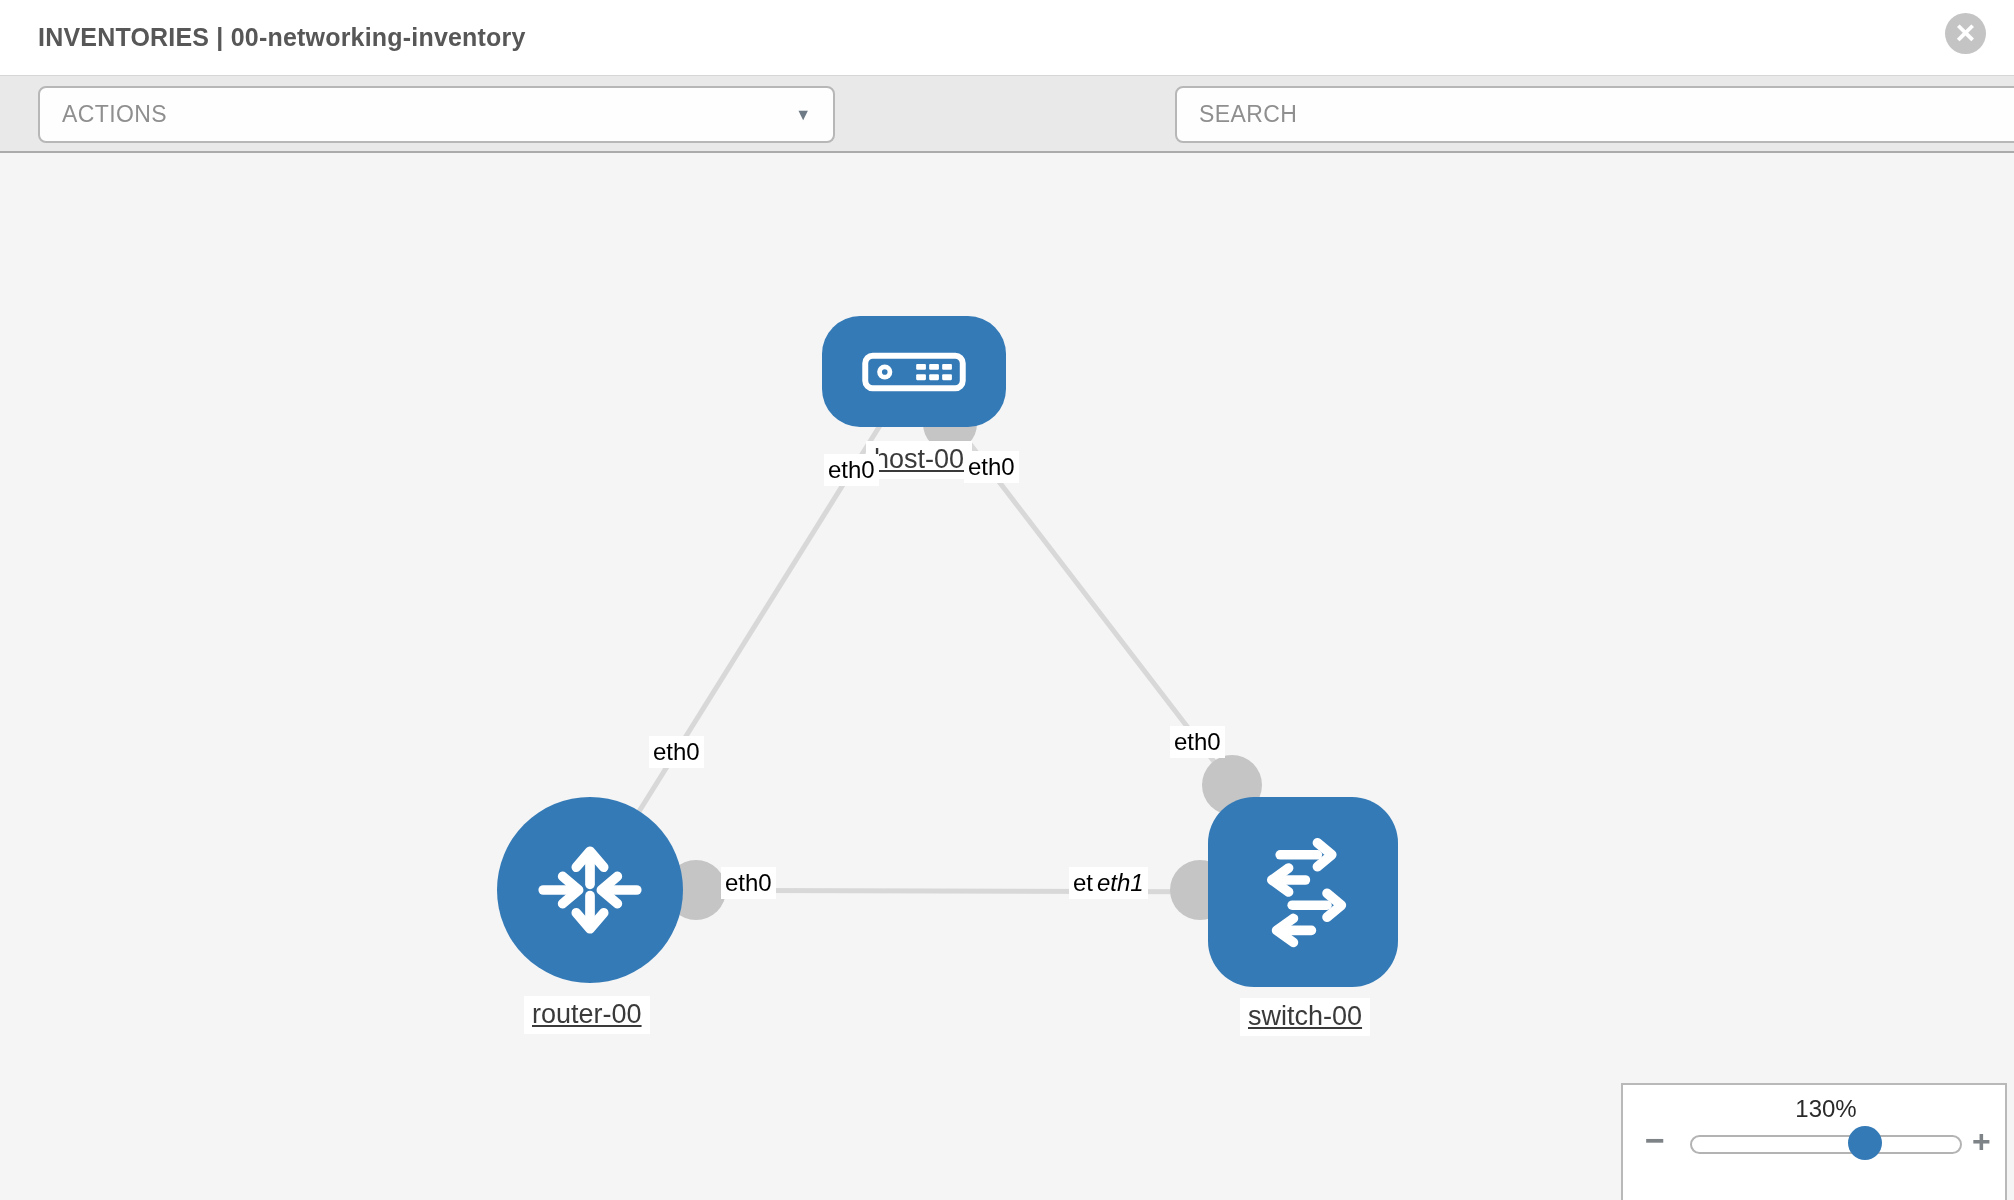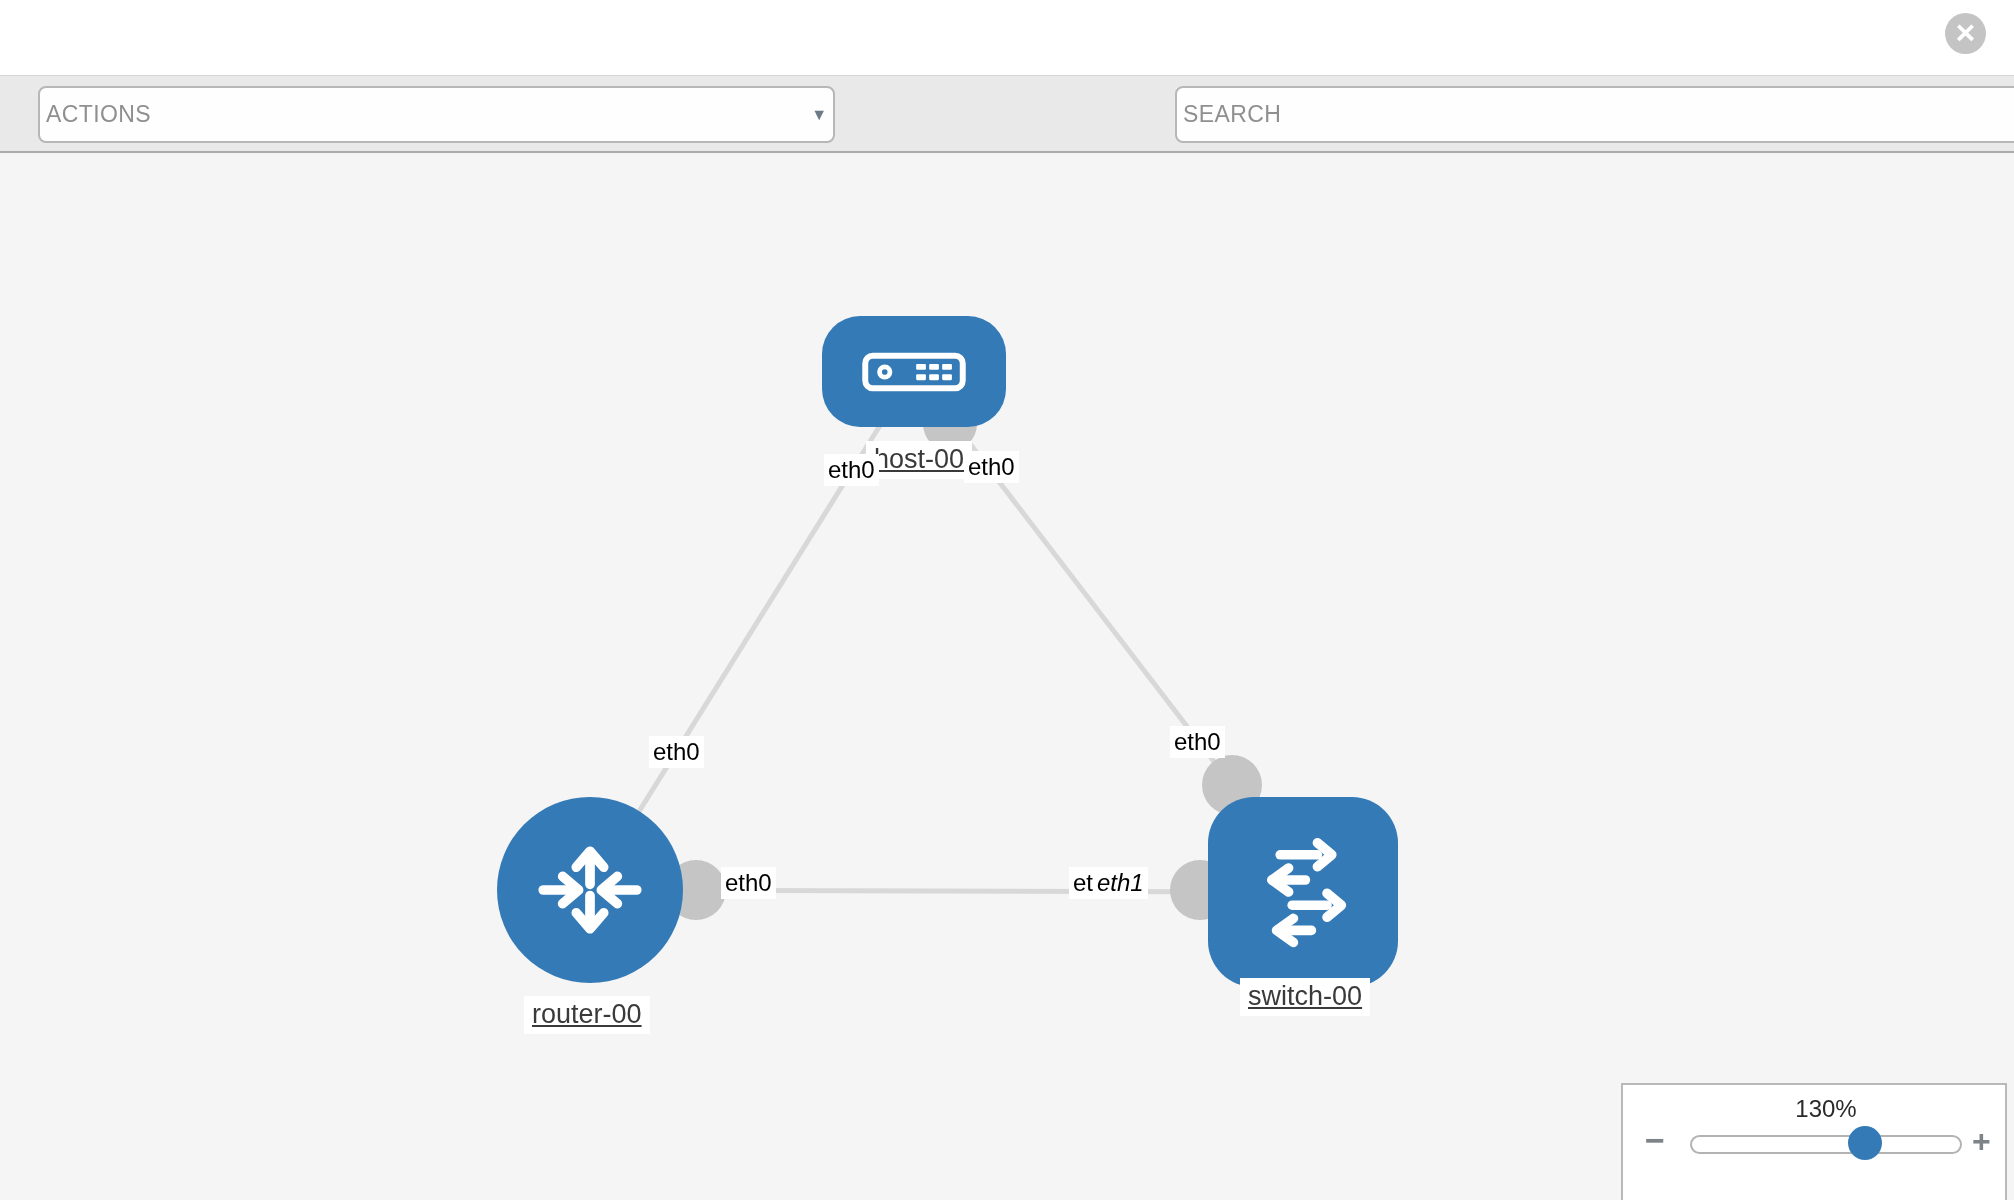--- a/index.html
+++ b/index.html
@@ -23,21 +23,21 @@
     color:#ffffff;font-size:34px;font-weight:bold;line-height:36px;transform:translateY(-2px);
   }
   
   .toolbar{
     position:absolute;left:0;top:76px;width:2014px;height:77px;background:#e9e9e9;
     border-bottom:2px solid #ababab;box-sizing:border-box;
   }
   .select-box{
     position:absolute;top:10px;height:57px;background:#fefefe;border:2px solid #b7b7b7;
     border-radius:8px;box-sizing:border-box;display:flex;align-items:center;
-    justify-content:space-between;padding:0 6px;cursor:pointer;
+    justify-content:space-between;padding:0 22px;cursor:pointer;
   }
   .select-box .ph{font-size:23px;color:#8f8f8f;letter-spacing:.4px;}
   .select-box .caret{font-size:16px;color:#6e7b87;}
   .actions-box{left:38px;width:797px;}
   .search-box{left:1175px;width:973px;}
   .tool-icon-btn{
     position:absolute;top:97px;width:44px;height:44px;display:flex;align-items:center;
     justify-content:center;cursor:pointer;background:transparent;border:none;padding:0;
   }
   .wrench-btn{left:1047px;}
@@ -74,20 +74,21 @@
   }
   .zoom-thumb{
     position:absolute;left:225px;top:41px;width:34px;height:34px;border-radius:50%;
     background:#337ab7;cursor:pointer;z-index:9;
   }
 </style>
 </head>
 <body>
 
 <div class="header">
+  <div class="title">INVENTORIES | 00-networking-inventory</div>
   <div class="close-btn">
     <span class="x">×</span>
   </div>
 </div>
 
 <div class="toolbar">
   <div class="select-box actions-box">
     <span class="ph">ACTIONS</span>
     <span class="caret">▼</span>
   </div>
@@ -170,21 +171,21 @@
         <path d="M41 61 L70 61"></path>
           <polyline points="70,51 82,61 70,71"></polyline>
         <path d="M57 82 L32 82"></path>
           <polyline points="42,72 28,82 42,92"></polyline>
       </g>
     </svg>
   </div>
 
   <div class="chip name" style="left:866px;top:288px;">host-00</div>
   <div class="chip name" style="left:524px;top:843px;">router-00</div>
-  <div class="chip name" style="left:1240px;top:825px;">switch-00</div>
+  <div class="chip name" style="left:1240px;top:845px;">switch-00</div>
 
   <div class="chip" style="left:824px;top:301px;">eth0</div>
   <div class="chip" style="left:964px;top:298px;">eth0</div>
   <div class="chip" style="left:649px;top:583px;">eth0</div>
   <div class="chip" style="left:1170px;top:573px;">eth0</div>
   <div class="chip" style="left:721px;top:714px;">eth0</div>
   <div class="chip" style="left:1069px;top:714px;">eth0</div>
   <div class="chip over" style="left:1093px;top:714px;">eth1</div>
 </div>
 

